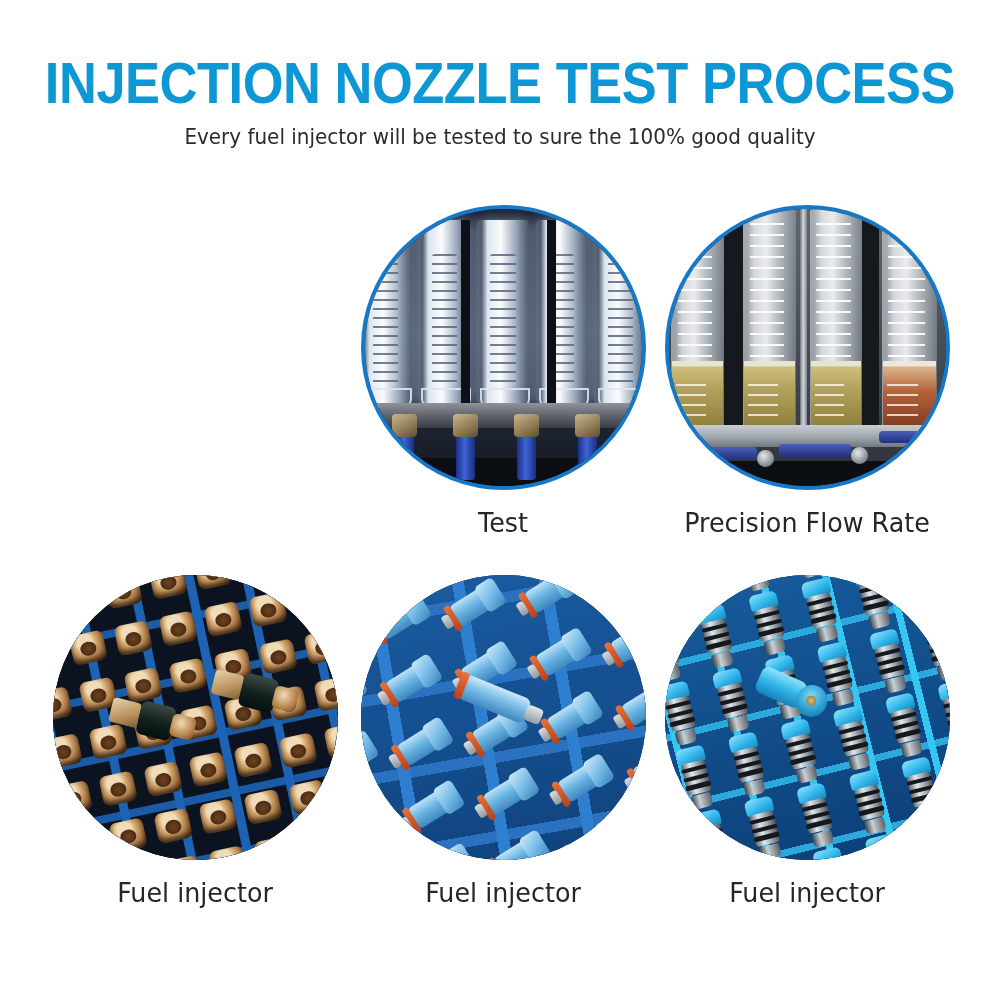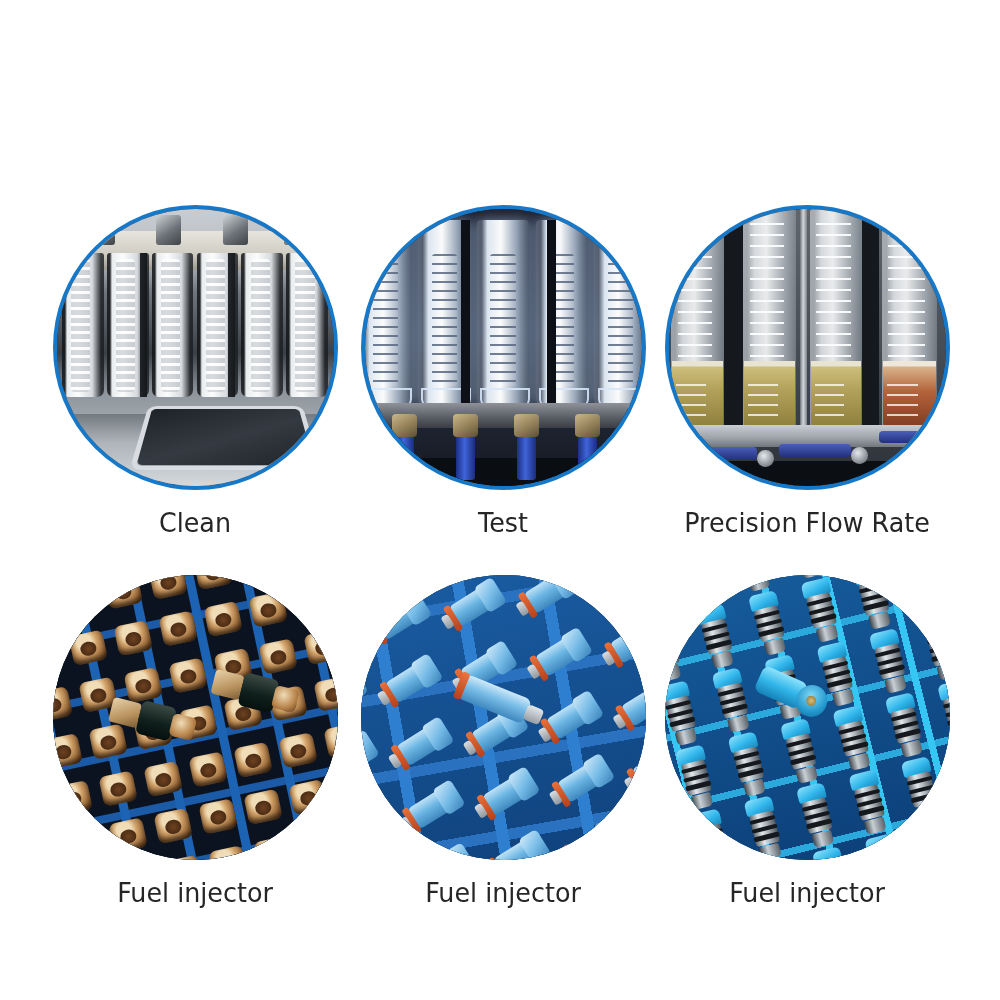--- a/index.html
+++ b/index.html
@@ -208,47 +208,27 @@
   .s6 .loose .h{position:absolute;right:0;top:0;width:40%;height:100%;border-radius:50%;
     background:radial-gradient(circle at 42% 36%,#7fd9f7,#2196cc 60%,#10648f);}
   .s6 .loose .h::after{content:"";position:absolute;left:34%;top:34%;width:32%;height:32%;border-radius:50%;
     background:radial-gradient(circle,#d8c07a,#8a6a2c);}
 </style>
 </head>
 <body>
 
 <div class="page">
 
+  <div class="header">
+    <div class="title">INJECTION NOZZLE TEST PROCESS</div>
+    <div class="subtitle">Every fuel injector will be tested to sure the 100% good quality</div>
+  </div>
 
   <div class="grid">
 
-    <div class="cell c0 r0">
-      <div class="photo ringed">
-        <div class="scene s1">
-          <div class="floor"></div>
-          <div class="topbar"></div>
-          <div class="bolt" style="left:12%"></div>
-          <div class="bolt" style="left:36%"></div>
-          <div class="bolt" style="left:60%"></div>
-          <div class="bolt" style="left:82%"></div>
-          <div class="tubes">
-            <div class="tube"></div>
-              <div class="tube"></div>
-              <div class="tube"></div>
-            <div class="tube"></div>
-              <div class="tube"></div>
-              <div class="tube"></div>
-          </div>
-          <div class="gap" style="left:30%"></div>
-          <div class="gap" style="left:62%"></div>
-          <div class="basin"></div>
-        </div>
-      </div>
-      <div class="caption">Clean</div>
-    </div>
 
     <div class="cell c2 r0">
       <div class="photo ringed">
         <div class="scene s3">
           <div class="dark" style="left:20%;width:7%"></div>
           <div class="dark" style="left:70%;width:6%"></div>
           <div class="cyl" style="left:1%;width:19%">
               <div class="ticks"></div>
               <div class="ticks2"></div>
               <div class="fuel"></div>

